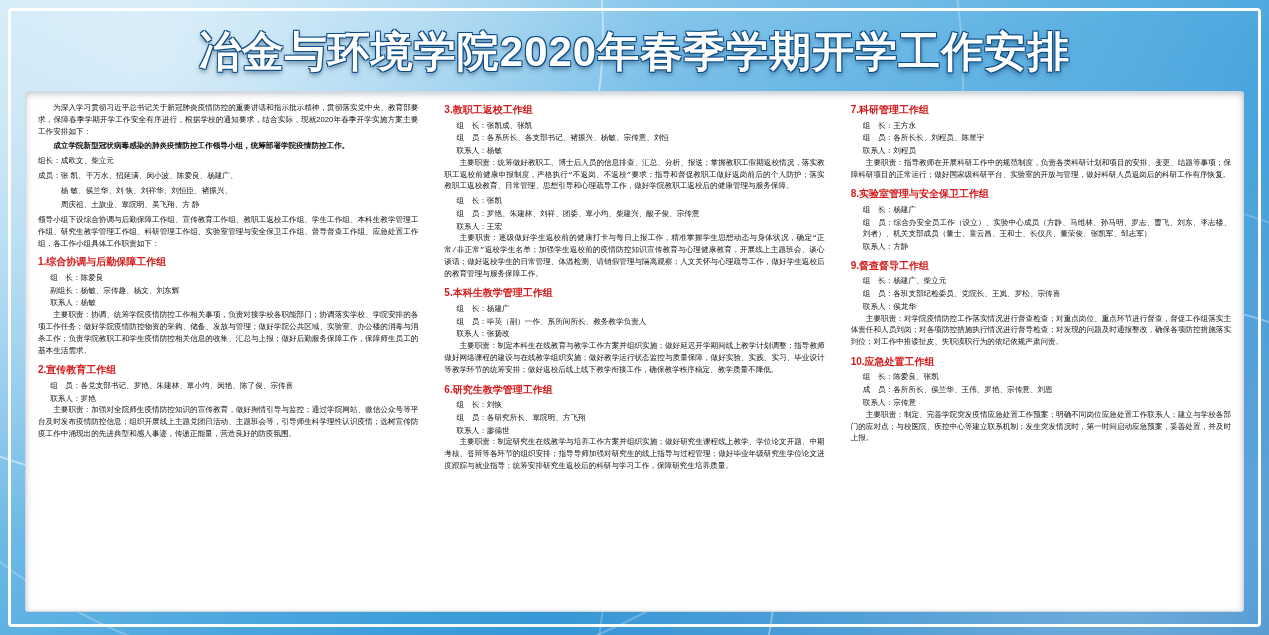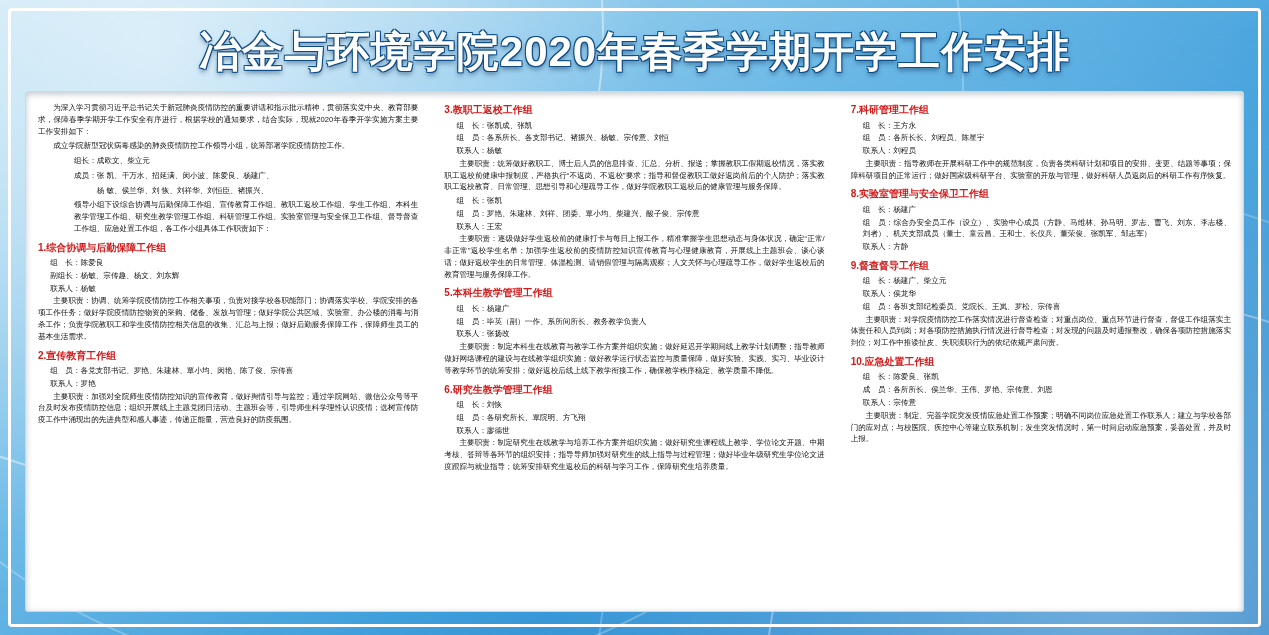--- a/index.html
+++ b/index.html
@@ -69,39 +69,40 @@
     font-size:7.6px;
     line-height:1.55;
     color:#111;
   }
   .col.mid{flex:1 1 0;}
   .para{
     margin:0 0 3px 0;
     text-align:justify;
     text-indent:2em;
   }
-  .para.noind{text-indent:0;margin-left:36px;}
-  .para.b{font-weight:normal;}
+  .para.noind{text-indent:0;}
+  .para.b{font-weight:bold;}
   .h-red{
     color:#d21b1b;
     font-weight:bold;
     margin:5px 0 2px 0;
     font-size:10px;
   }
   .h-red:first-child{margin-top:0;}
   .line{
     margin:0 0 1px 0;
     text-indent:0;
     padding-left:1.6em;
     text-align:justify;
   }
   .blk{
     margin:0 0 2px 0;
     text-indent:2em;
     text-align:justify;
+    font-family:Liberation Mono, monospace;
   }
 </style>
 </head>
 <body>
 
 <div class="poster">
   <div class="swoosh s1"></div>
   <div class="swoosh s2"></div>
   <div class="swoosh s3"></div>
   <div class="swoosh s4"></div>
@@ -111,20 +112,21 @@
       <div class="title">冶金与环境学院2020年春季学期开学工作安排</div>
     </div>
 
     <div class="board">
       <div class="col" id="col0">
           <div class="para">为深入学习贯彻习近平总书记关于新冠肺炎疫情防控的重要讲话和指示批示精神，贯彻落实党中央、教育部要求，保障春季学期开学工作安全有序进行，根据学校的通知要求，结合实际，现就2020年春季开学实施方案主要工作安排如下：</div>
           <div class="para b">成立学院新型冠状病毒感染的肺炎疫情防控工作领导小组，统筹部署学院疫情防控工作。</div>
           <div class="para noind">组长：成欧文、柴立元</div>
           <div class="para noind">成员：张 凯、干万水、招延满、闵小波、陈爱良、杨建广、</div>
           <div class="para noind">　　　杨 敏、侯兰华、刘 恢、刘祥华、刘恒臣、褚振兴、</div>
+          <div class="para noind">　　　周庆祖、土旗业、覃院明、吴飞翔、方 静</div>
           <div class="para noind">领导小组下设综合协调与后勤保障工作组、宣传教育工作组、教职工返校工作组、学生工作组、本科生教学管理工作组、研究生教学管理工作组、科研管理工作组、实验室管理与安全保卫工作组、督导督查工作组、应急处置工作组，各工作小组具体工作职责如下：</div>
           <div class="h-red">1.综合协调与后勤保障工作组</div>
           <div class="line">组　长：陈爱良</div>
           <div class="line">副组长：杨敏、宗传趣、杨文、刘东辉</div>
           <div class="line">联系人：杨敏</div>
           <div class="blk">主要职责：协调、统筹学院疫情防控工作相关事项，负责对接学校各职能部门；协调落实学校、学院安排的各项工作任务；做好学院疫情防控物资的采购、储备、发放与管理；做好学院公共区域、实验室、办公楼的消毒与消杀工作；负责学院教职工和学生疫情防控相关信息的收集、汇总与上报；做好后勤服务保障工作，保障师生员工的基本生活需求。</div>
           <div class="h-red">2.宣传教育工作组</div>
           <div class="line">组　员：各党支部书记、罗艳、朱建林、覃小均、闵艳、陈了俊、宗传喜</div>
           <div class="line">联系人：罗艳</div>
           <div class="blk">主要职责：加强对全院师生疫情防控知识的宣传教育，做好舆情引导与监控；通过学院网站、微信公众号等平台及时发布疫情防控信息；组织开展线上主题党团日活动、主题班会等，引导师生科学理性认识疫情；选树宣传防疫工作中涌现出的先进典型和感人事迹，传递正能量，营造良好的防疫氛围。</div>
@@ -155,22 +157,22 @@
           <div class="line">组　长：王方永</div>
           <div class="line">组　员：各所长长、刘程员、陈星宇</div>
           <div class="line">联系人：刘程员</div>
           <div class="blk">主要职责：指导教师在开展科研工作中的规范制度，负责各类科研计划和项目的安排、变更、结题等事项；保障科研项目的正常运行；做好国家级科研平台、实验室的开放与管理，做好科研人员返岗后的科研工作有序恢复。</div>
           <div class="h-red">8.实验室管理与安全保卫工作组</div>
           <div class="line">组　长：杨建广</div>
           <div class="line">组　员：综合办安全员工作（设立）、实验中心成员（方静、马维林、孙马明、罗志、曹飞、刘东、李志楼、刘者）、机关支部成员（董士、童云昌、王和士、长仪兵、董荣俊、张凯军、邹志军）</div>
           <div class="line">联系人：方静</div>
           <div class="h-red">9.督查督导工作组</div>
           <div class="line">组　长：杨建广、柴立元</div>
+          <div class="line">组　员：各班支部纪检委员、党院长、王岚、罗松、宗传喜</div>
           <div class="line">联系人：侯龙华</div>
-          <div class="line">组　员：各班支部纪检委员、党院长、王岚、罗松、宗传喜</div>
           <div class="blk">主要职责：对学院疫情防控工作落实情况进行督查检查；对重点岗位、重点环节进行督查，督促工作组落实主体责任和人员到岗；对各项防控措施执行情况进行督导检查；对发现的问题及时通报整改，确保各项防控措施落实到位；对工作中推诿扯皮、失职渎职行为的依纪依规严肃问责。</div>
           <div class="h-red">10.应急处置工作组</div>
           <div class="line">组　长：陈爱良、张凯</div>
           <div class="line">成　员：各所所长、侯兰华、王伟、罗艳、宗传意、刘恩</div>
           <div class="line">联系人：宗传意</div>
           <div class="blk">主要职责：制定、完善学院突发疫情应急处置工作预案；明确不同岗位应急处置工作联系人；建立与学校各部门的应对点；与校医院、疾控中心等建立联系机制；发生突发情况时，第一时间启动应急预案，妥善处置，并及时上报。</div>
         </div>
     </div>
   </div>
 </div>

